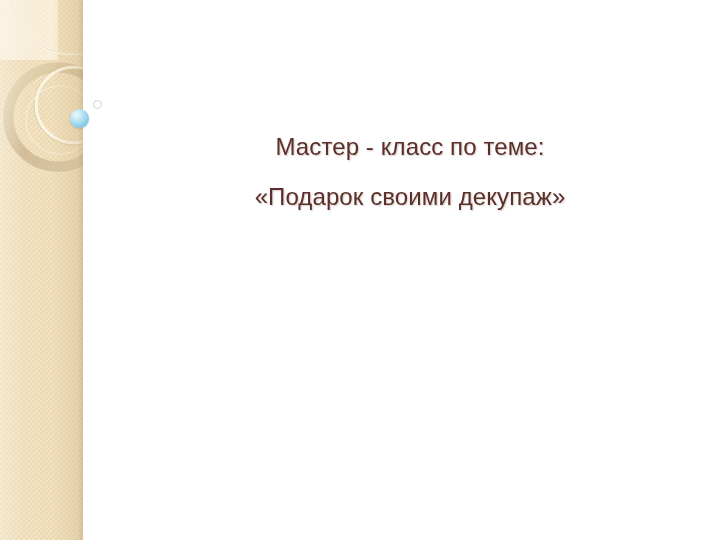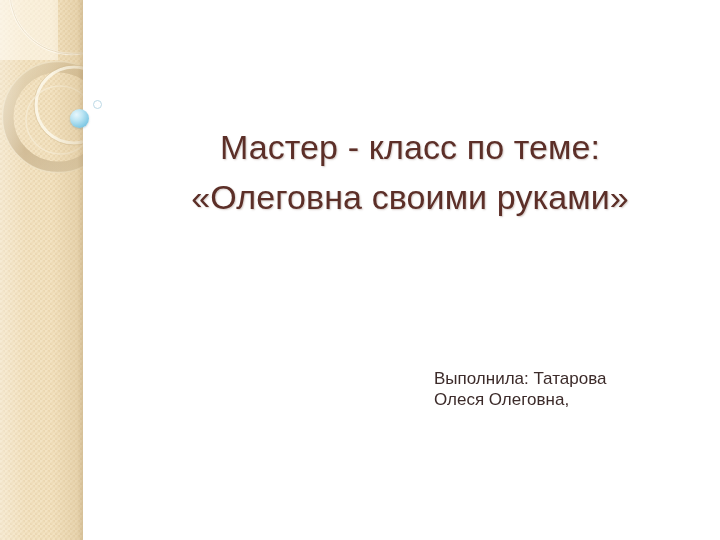--- a/index.html
+++ b/index.html
@@ -93,21 +93,21 @@
     background: transparent;
   }
 
   
   #title {
     position: absolute;
     left: 118px;
     top: 122px;
     width: 584px;
     text-align: center;
-    font-size: 34px;
+    font-size: 24px;
     line-height: 50px;
     color: #5c2f28;
     letter-spacing: 0.1px;
     text-shadow: 1px 1px 1.6px rgba(120,90,80,0.30);
     white-space: nowrap;
   }
   #title .tline { display: block; }
 
   
   #subtitle {
@@ -163,23 +163,19 @@
     </g>
   </svg>
 
   <div id="sidebar-shade"></div>
 
   <div id="bubble"></div>
   <div id="bubble-small"></div>
 
   <div id="title">
     <span class="tline">Мастер - класс по теме:</span>
-    <span class="tline">«Олеговна своими руками»</span>
+    <span class="tline">«Подарок своими декупаж»</span>
   </div>
 
   <div id="subtitle">
-    <div class="para1">
-      <span class="sline">Выполнила: Татарова</span>
-      <span class="sline">Олеся Олеговна,</span>
-    </div>
   </div>
 
 </div>
 
 </body></html>

